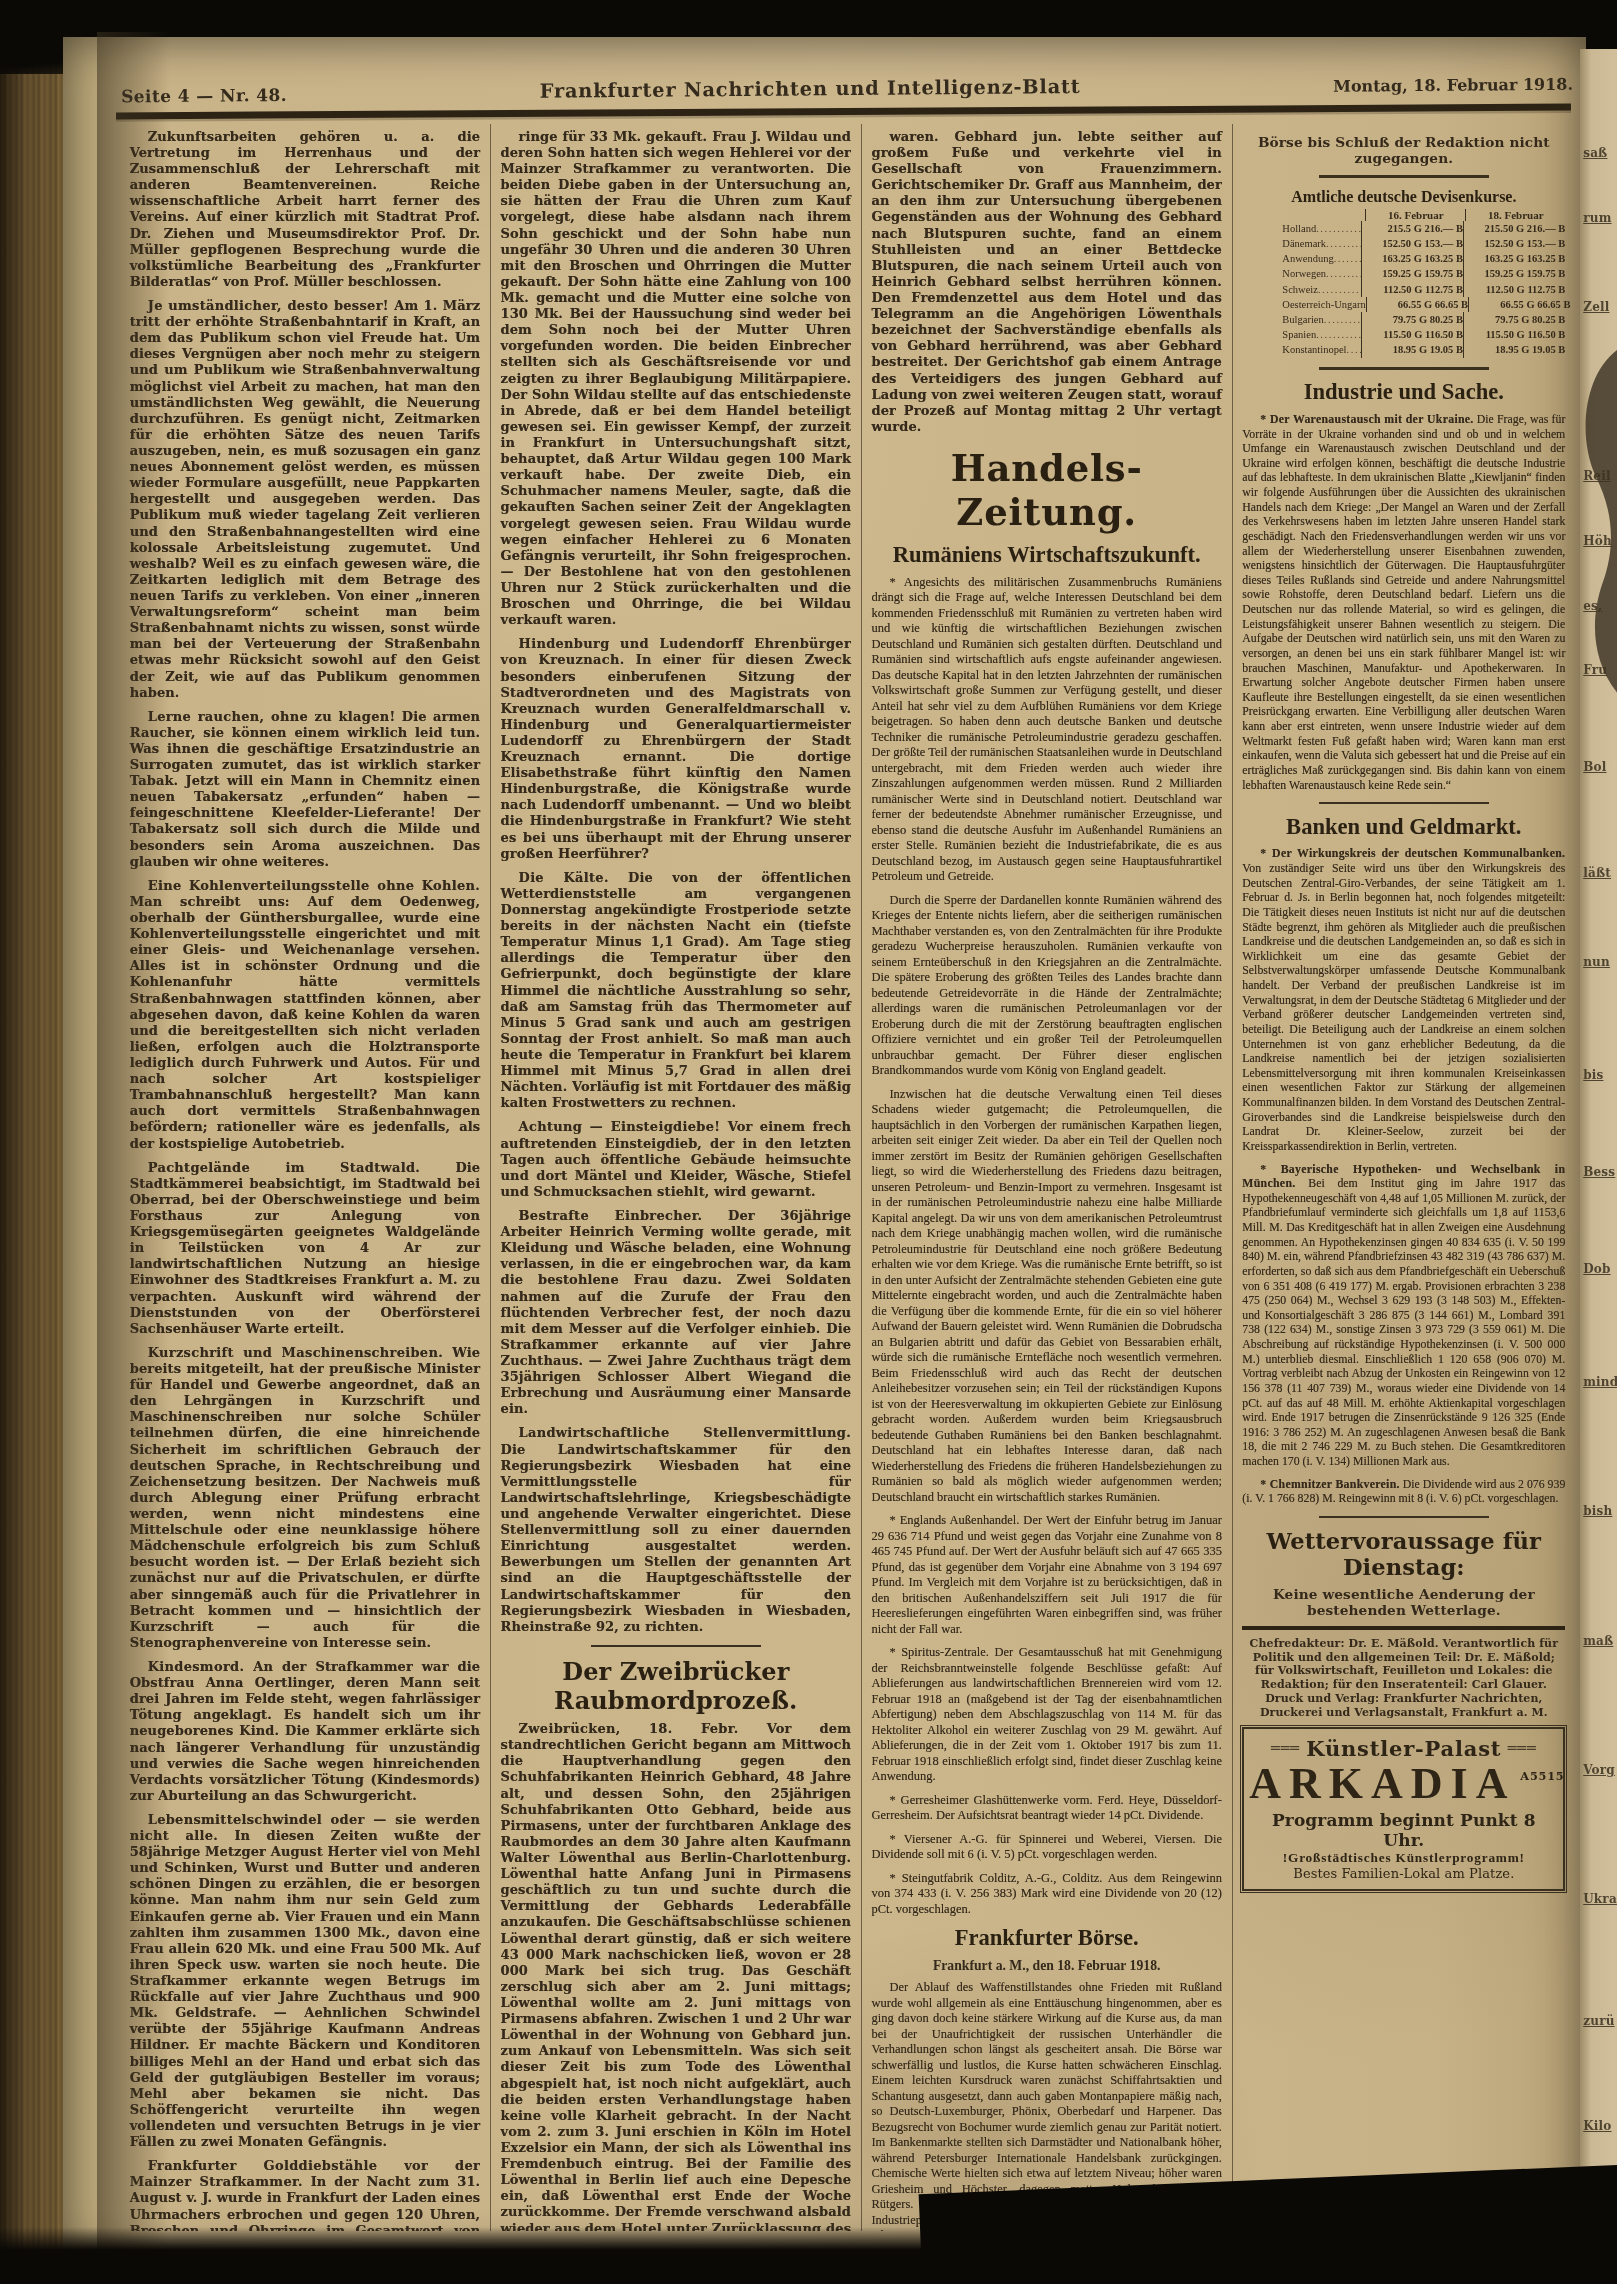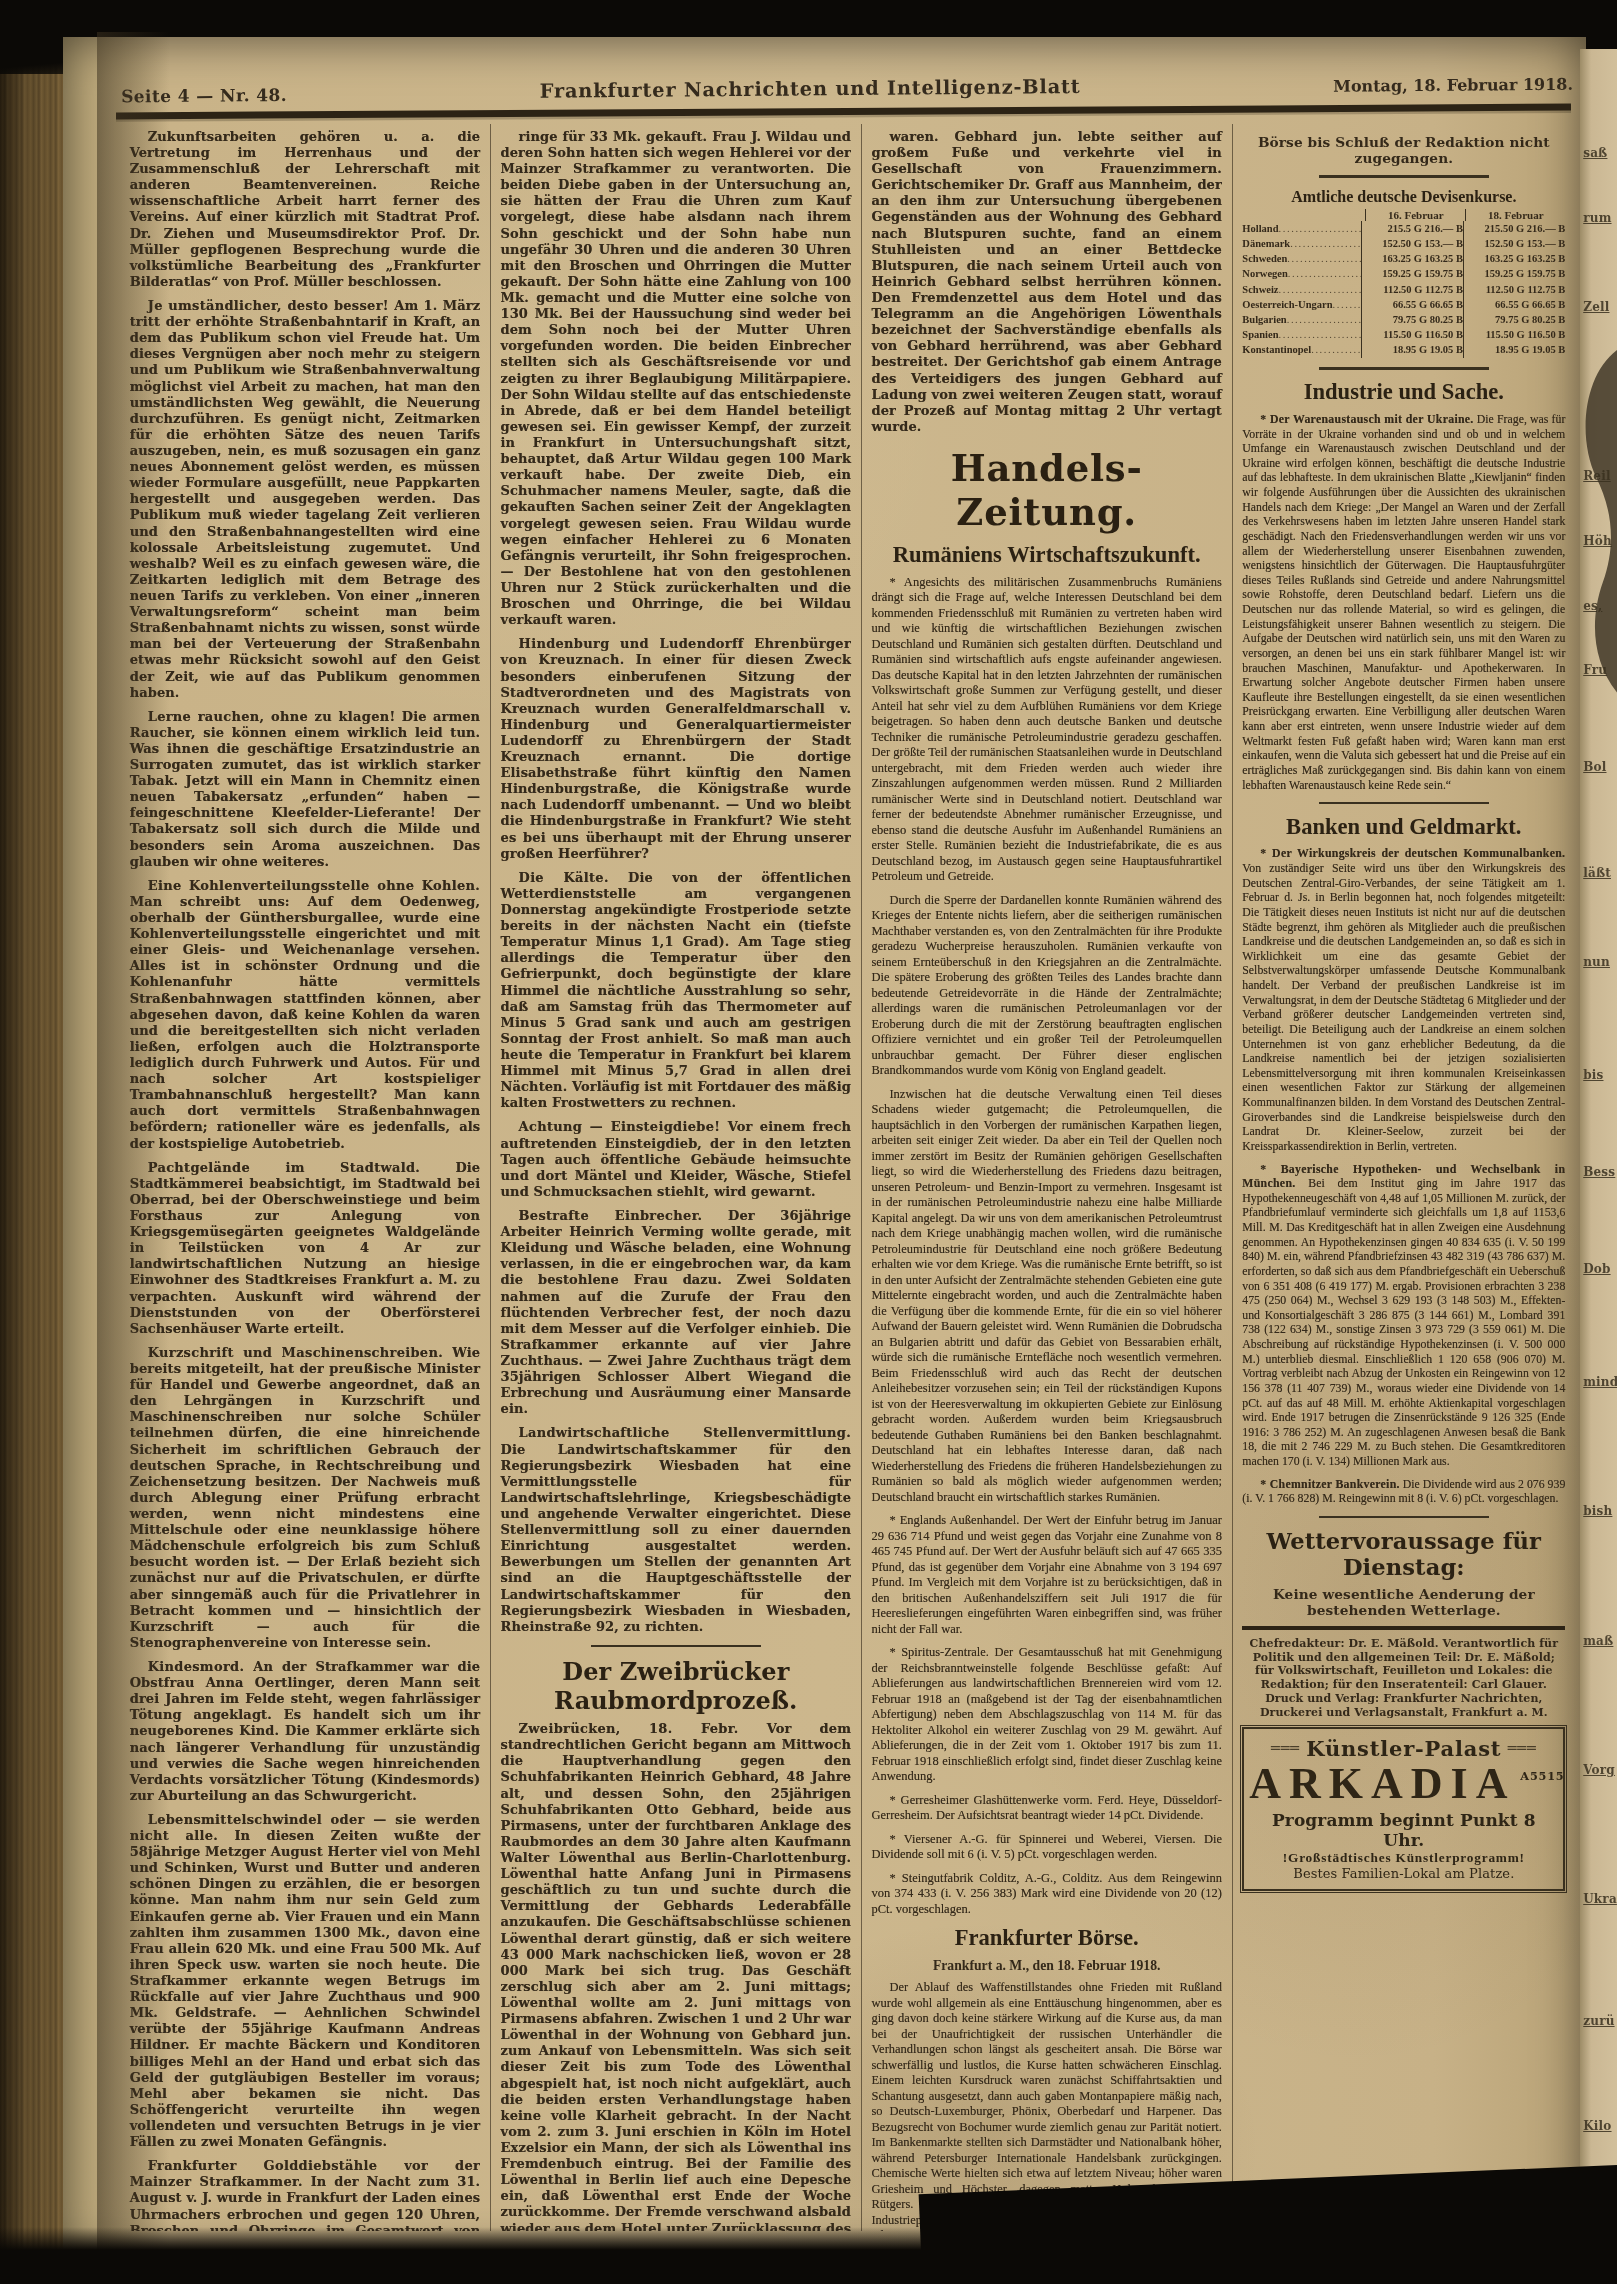--- a/index.html
+++ b/index.html
@@ -96,21 +96,21 @@
   
   .devisen{margin:1.6px 0 4.9px 0;}
   .devisen-title{text-align:center;font-family:"Liberation Serif",serif;
       font-weight:bold;font-size:16px;margin:1.6px 0 3.2px 0;color:#2b2113;}
   .devisen-head{display:flex;font-family:"Liberation Serif",serif;font-weight:bold;
       font-size:11px;}
   .devisen-head .spacer{flex:1 1 auto;}
   .devisen-head .vh{flex:0 0 99px;text-align:center;border-left:1.2px solid #39301f;}
   .dev-row{display:flex;align-items:baseline;font-family:"Liberation Serif",serif;
       font-size:10.5px;line-height:1.45;white-space:nowrap;}
-  .dev-name{flex:0 0 auto;font-weight:bold;}
+  .dev-name{flex:0 0 auto;font-weight:normal;margin-left:40px;}
   .dev-dots{flex:1 1 auto;overflow:hidden;opacity:.8;}
   .dev-dots::after{content:"..........................................";letter-spacing:1.6px;}
   .dev-val{flex:0 0 99px;text-align:right;border-left:1.2px solid #39301f;padding-left:2.4px;
       font-weight:bold;}
   
   .adbox{
     border:2.4px solid #39301f;outline:1.2px solid #39301f;outline-offset:1.6px;
     padding:6.5px 4.9px 8px 4.9px;margin:6.5px 0 0 0;text-align:center;color:#2e2516;
   }
   .ad-line1{font-weight:bold;font-size:21px;letter-spacing:0.8px;}
@@ -192,21 +192,21 @@
             <span class="dev-val">215.5 G 216.— B</span>
             <span class="dev-val">215.50 G 216.— B</span>
           </div>
           <div class="dev-row">
             <span class="dev-name">Dänemark</span>
             <span class="dev-dots"></span>
             <span class="dev-val">152.50 G 153.— B</span>
             <span class="dev-val">152.50 G 153.— B</span>
           </div>
           <div class="dev-row">
-            <span class="dev-name">Schweden</span>
+            <span class="dev-name">Anwendung</span>
             <span class="dev-dots"></span>
             <span class="dev-val">163.25 G 163.25 B</span>
             <span class="dev-val">163.25 G 163.25 B</span>
           </div>
           <div class="dev-row">
             <span class="dev-name">Norwegen</span>
             <span class="dev-dots"></span>
             <span class="dev-val">159.25 G 159.75 B</span>
             <span class="dev-val">159.25 G 159.75 B</span>
           </div>

